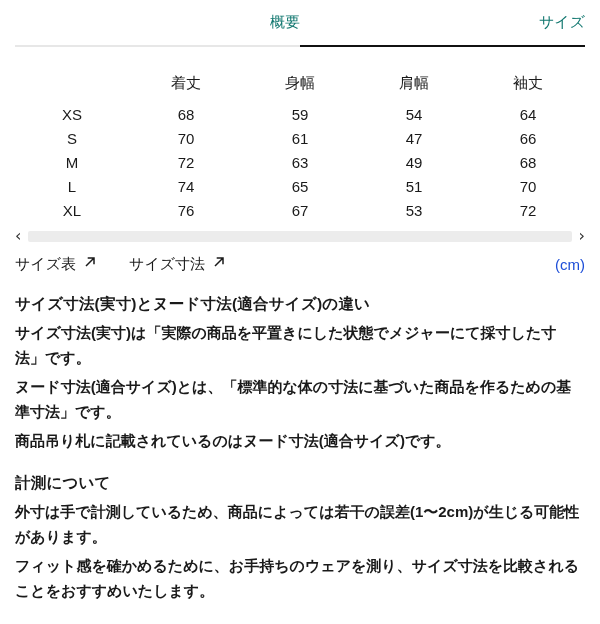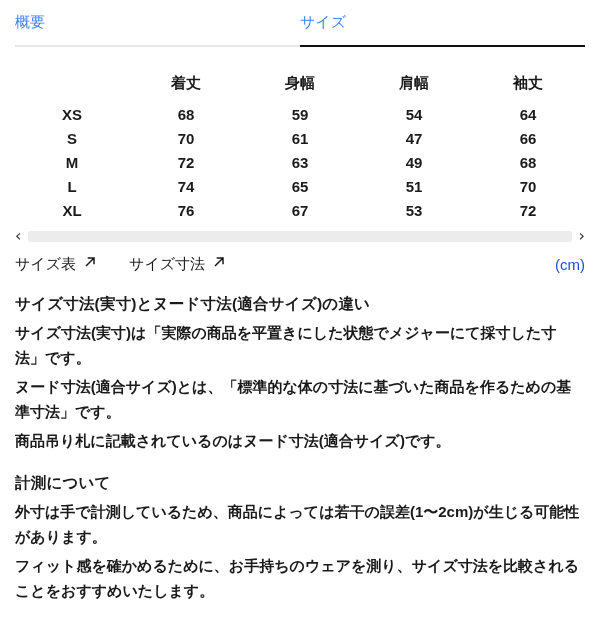--- a/index.html
+++ b/index.html
@@ -7,36 +7,35 @@
   body {
     font-family: "Liberation Sans", sans-serif;
     color: #1a1a1a;
     background: #ffffff;
   }
   .page { padding: 0 15px; }
 
   
   .tabs { display: flex; margin-top: 6px; }
   .tab {
-    flex: 1; text-align: left;
-    font-size: 15px; color: #3b82f6;
+    flex: 1; text-align: right;
+    font-size: 15px; color: #0f766e;
     padding: 7px 0 13px;
     border-bottom: 2px solid #e7e7e7;
     cursor: pointer;
   }
   .tab.active { border-bottom-color: #111111; }
 
   
   .size-table { margin-top: 24px; }
   .trow { display: grid; grid-template-columns: repeat(5, 1fr); }
   .tcell {
     text-align: center; font-size: 15px;
     height: 24px; line-height: 24px;
     color: #1a1a1a;
-    font-weight: bold;
   }
   .thead { margin-bottom: 8px; }
 
   
   .hscroll { display: flex; align-items: center; margin-top: 6px; height: 14px; gap: 7px; }
   .hscroll .arrow {
     font-size: 16px; line-height: 14px; color: #333;
     font-family: "DejaVu Sans", sans-serif;
     cursor: pointer;
   }

